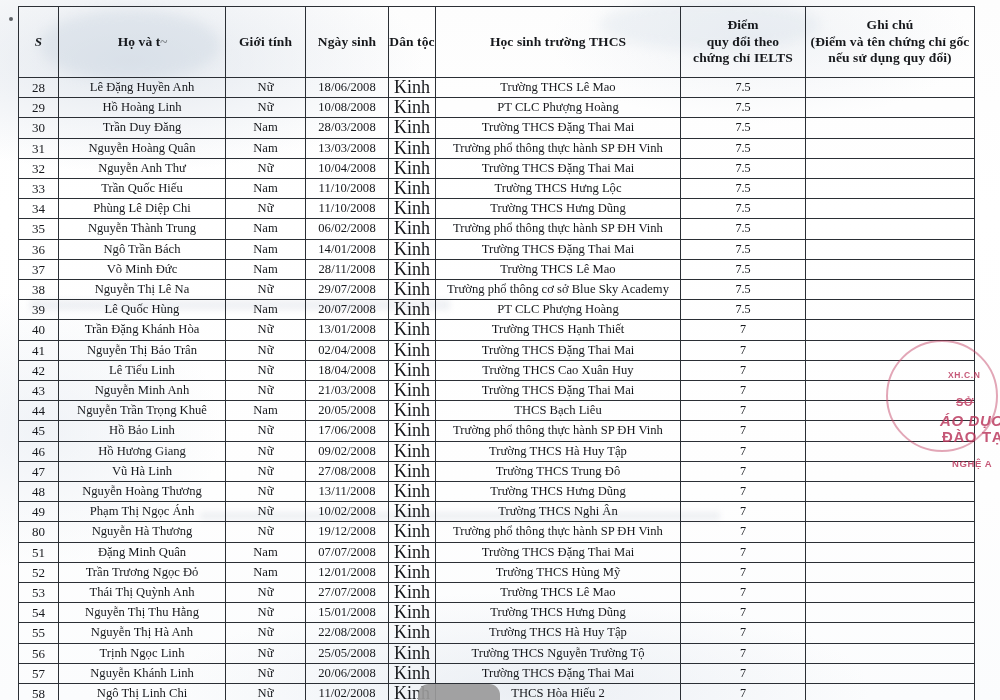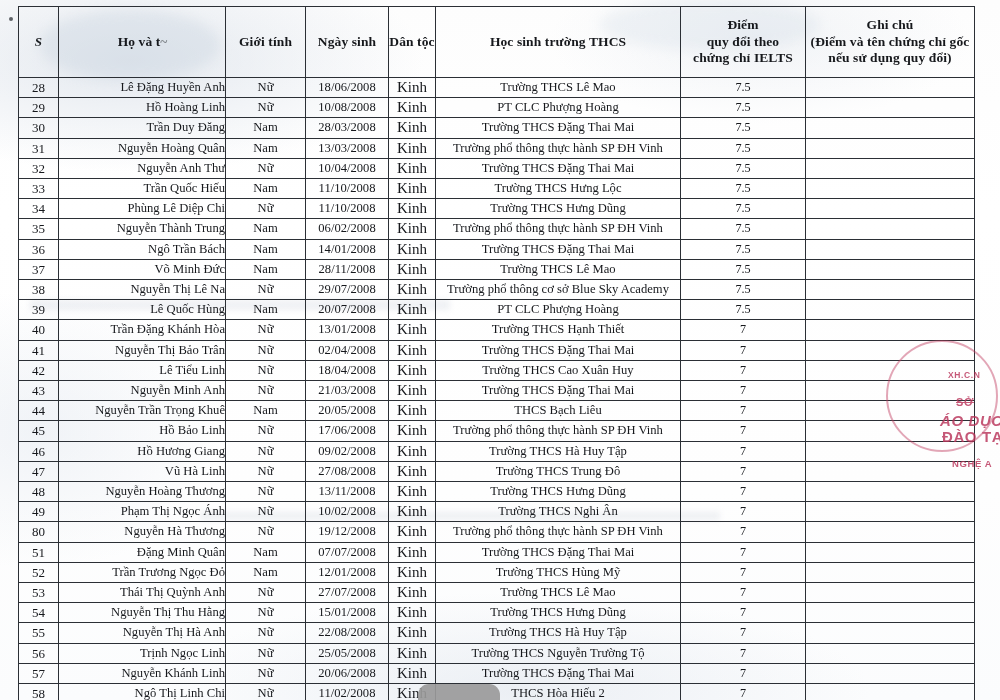--- a/index.html
+++ b/index.html
@@ -65,24 +65,24 @@
   thead th .hdr-line { display: block; }
 
   tbody td {
     height: 19.2px;
     font-size: 12.6px;
     line-height: 19.2px;
     white-space: nowrap;
     overflow: hidden;
   }
   td.c-stt { text-align: center; font-size: 13px; }
-  td.c-name { text-align: right; padding-left: 6px; }
+  td.c-name { text-align: center; padding-left: 6px; }
   td.c-sex { text-align: center; }
   td.c-dob { text-align: center; }
-  td.c-eth { text-align: center; font-size: 15px; }
+  td.c-eth { text-align: center; font-size: 18px; }
   td.c-school { text-align: center; padding-left: 5px; }
   td.c-score { text-align: center; font-size: 12.2px; }
   td.c-note { text-align: left; }
 
   
   col.w-stt    { width: 40px;  }
   col.w-name   { width: 167px; }
   col.w-sex    { width: 80px;  }
   col.w-dob    { width: 83px;  }
   col.w-eth    { width: 47px;  }

